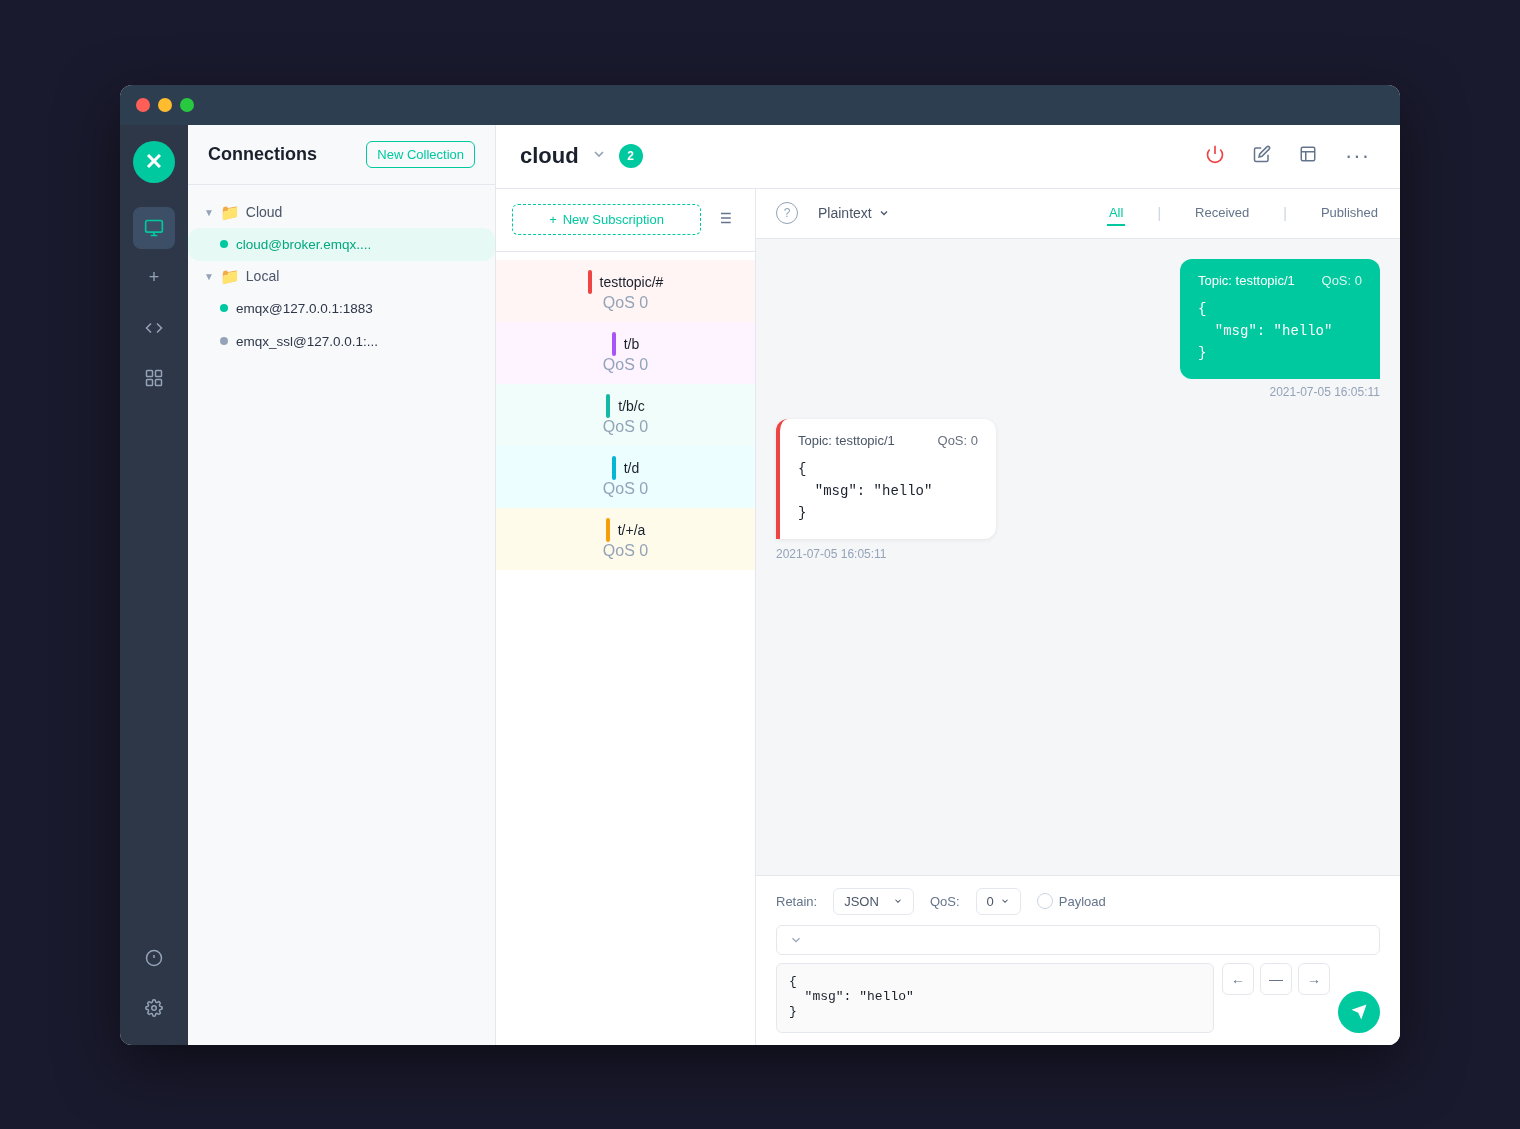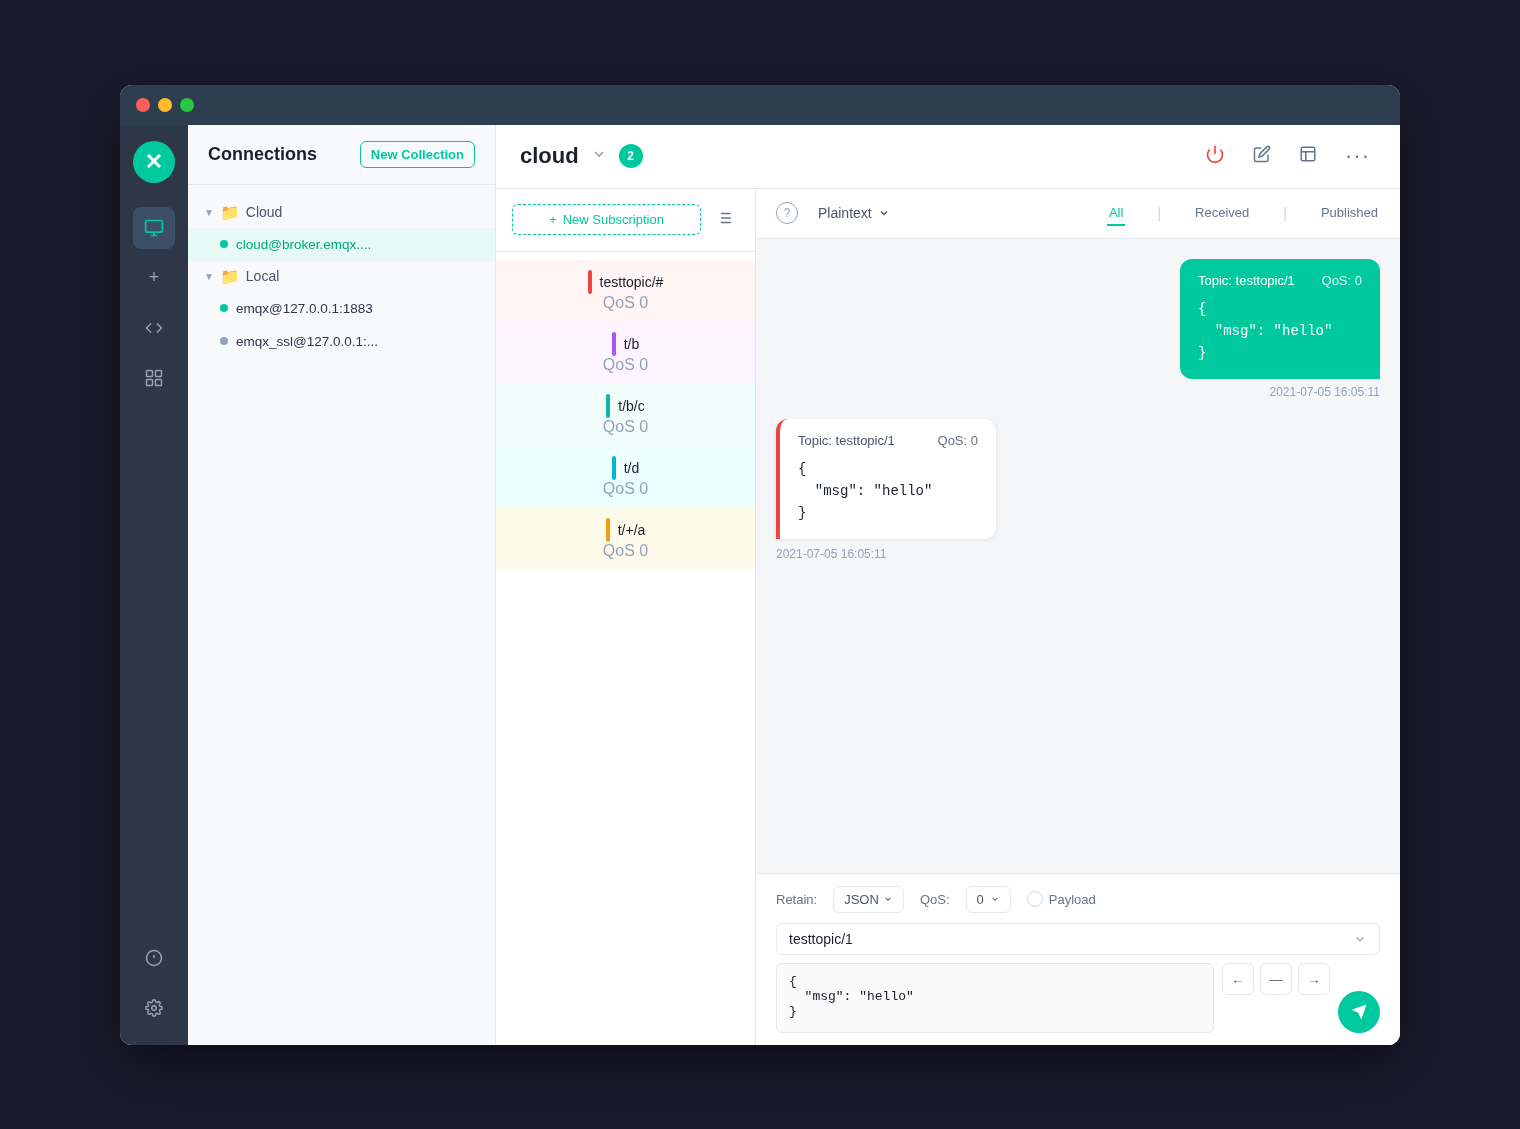--- a/index.html
+++ b/index.html
@@ -115,21 +115,21 @@
       color: #1a202c;
     }
     .new-collection-btn {
       border: 1.5px solid #00c9a0;
       color: #00c9a0;
       background: transparent;
       border-radius: 6px;
       padding: 5px 10px;
       font-size: 13px;
       cursor: pointer;
-      font-weight: 700;
+      font-weight: 400;
     }
     .connections-list {
       flex: 1;
       overflow-y: auto;
       padding: 12px 0;
     }
     .group-header {
       display: flex;
       align-items: center;
       gap: 6px;
@@ -152,20 +152,21 @@
       gap: 8px;
       padding: 9px 16px 9px 32px;
       cursor: pointer;
       border-radius: 0;
       font-size: 13.5px;
       color: #2d3748;
     }
     .connection-item.active {
       background: #e6f9f5;
       color: #00a87e;
+      border-radius: 12px;
     }
     .status-dot {
       width: 8px;
       height: 8px;
       border-radius: 50%;
       flex-shrink: 0;
     }
     .dot-green { background: #00c9a0; }
     .dot-gray { background: #94a3b8; }
     
@@ -450,21 +451,21 @@
     .pub-select {
       border: 1px solid #e4e8ed;
       border-radius: 6px;
       padding: 5px 10px;
       font-size: 13px;
       color: #4a5568;
       background: white;
       cursor: pointer;
       display: flex;
       align-items: center;
-      gap: 4px;
+      gap: 14px;
     }
     .qos-select {
       border: 1px solid #e4e8ed;
       border-radius: 6px;
       padding: 5px 10px;
       font-size: 13px;
       color: #4a5568;
       background: white;
       cursor: pointer;
       display: flex;
@@ -818,21 +819,20 @@
                 <svg width="10" height="10" viewBox="0 0 24 24" fill="none" stroke="currentColor" stroke-width="2.5">
                     <polyline points="6 9 12 15 18 9"></polyline>
                   </svg>
               </div>
               <div class="retain-check">
                 <div class="retain-checkbox"></div>
                 <span>Payload</span>
               </div>
             </div>
             <div class="topic-bar">
-              <input class="topic-input" type="text" value="testtopic/1" style="">
               <svg width="14" height="14" viewBox="0 0 24 24" fill="none" stroke="#94a3b8" stroke-width="2">
                   <polyline points="6 9 12 15 18 9"></polyline>
                 </svg>
             </div>
             <div class="payload-area">
               <textarea class="payload-textarea" style="">{
   "msg": "hello"
 }</textarea>
               <div class="payload-actions">
                 <div class="payload-nav-row">

